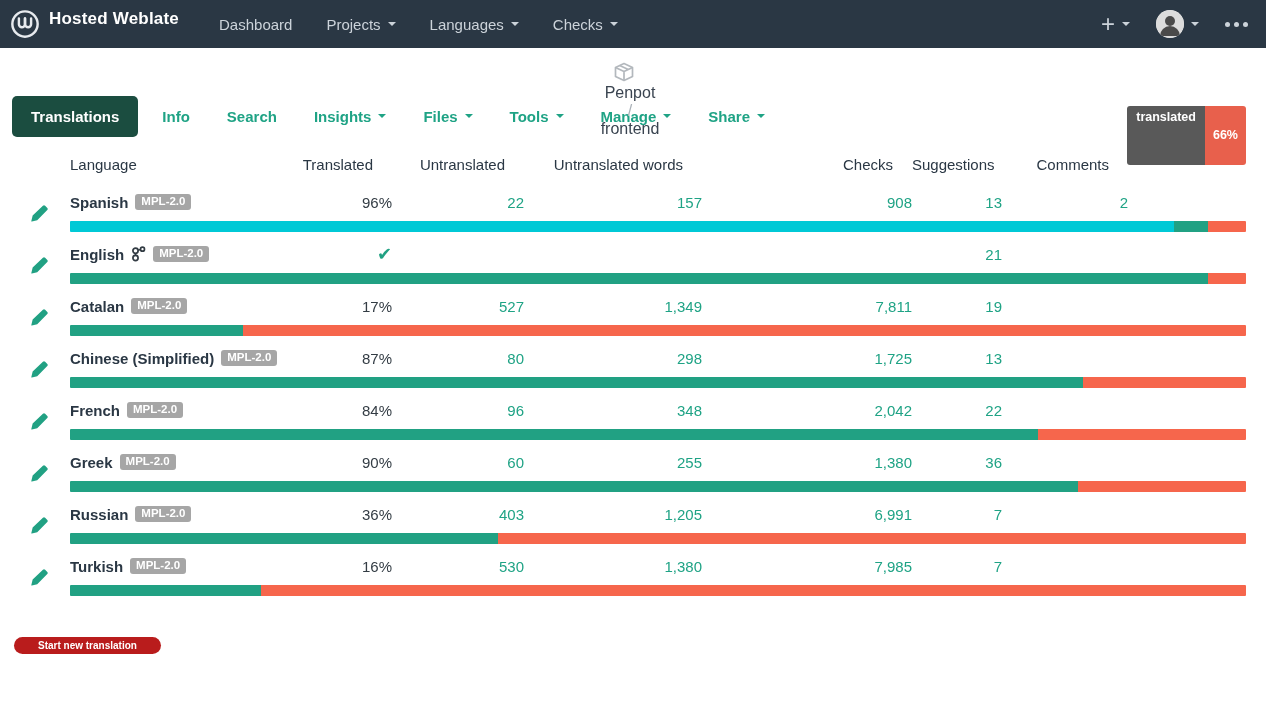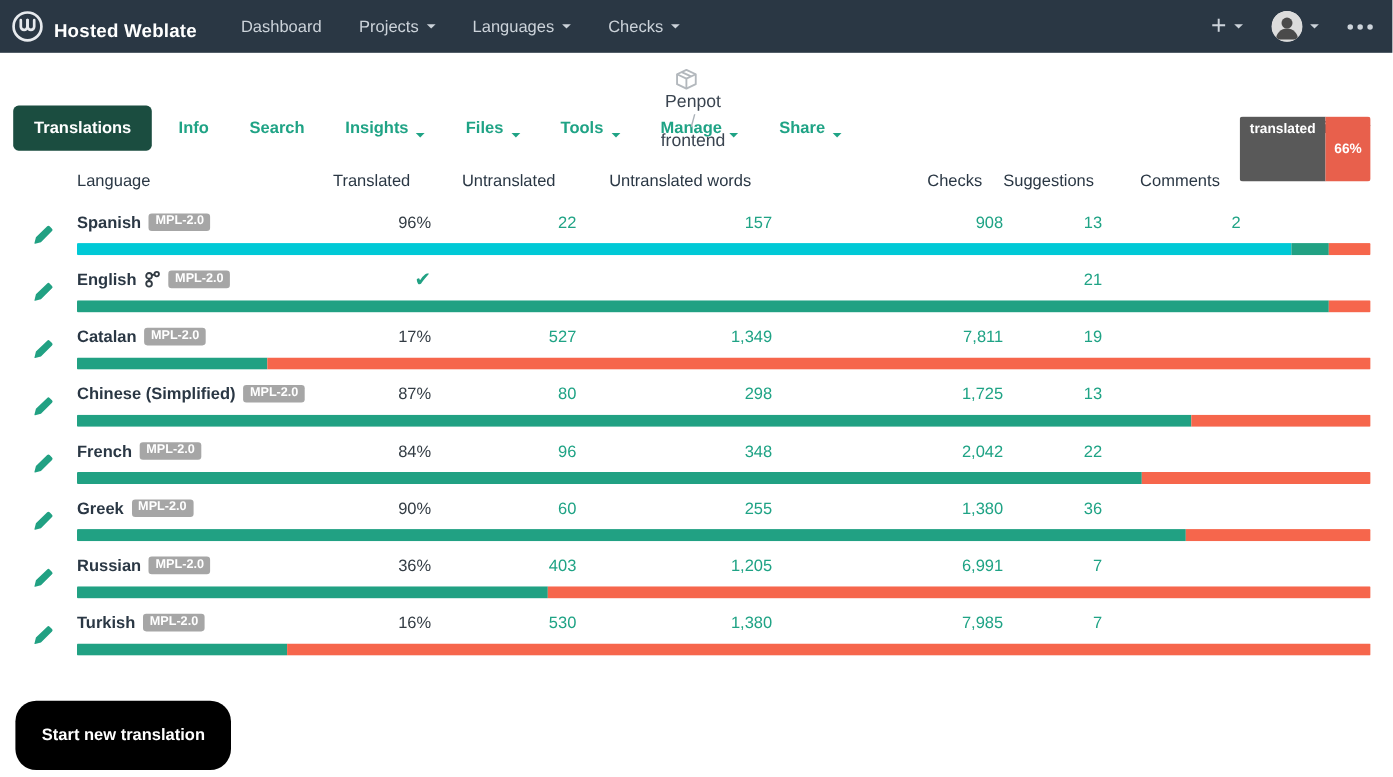--- a/index.html
+++ b/index.html
@@ -1,21 +1,21 @@
 <!DOCTYPE html>
 <html><head>
 <meta charset="utf-8">
 <style>
   * { margin:0; padding:0; box-sizing:border-box; }
   html,body { width:1266px; height:706px; background:#fff; overflow:hidden;
     font-family:"Liberation Sans","DejaVu Sans",sans-serif; color:#2a3744; }
 
   
   .navbar { height:48px; background:#2a3744; display:flex; align-items:center; padding:0 18px 0 10px; }
-  .brand { display:flex; align-items:flex-end; gap:9px; cursor:pointer; }
+  .brand { display:flex; align-items:flex-start; gap:9px; cursor:pointer; }
   .brand-name { color:#fff; font-size:17px; font-weight:700; letter-spacing:.2px; }
   .nav-items { display:flex; align-items:center; margin-left:40px; gap:34px; }
   .nav-item { color:#ccd3da; font-size:15px; cursor:pointer; display:flex; align-items:center; }
   .navbar-right { margin-left:auto; display:flex; align-items:center; gap:26px; }
   .plus-btn { color:#ccd3da; font-size:24px; font-weight:300; line-height:1; display:flex; align-items:center; cursor:pointer; }
   .avatar-btn { display:flex; align-items:center; cursor:pointer; }
   .avatar { width:28px; height:28px; border-radius:50%; background:#e9e9e9; overflow:hidden; display:block; }
   .ellipsis { display:flex; gap:4px; cursor:pointer; }
   .ellipsis i { width:5px; height:5px; border-radius:50%; background:#ccd3da; display:block; }
   .caret { display:inline-block; width:0; height:0; border-left:4px solid transparent;
@@ -26,21 +26,21 @@
   .crumb-icon { margin-right:12px; display:flex; }
   .crumb-link { font-size:16px; color:#3a4450; text-decoration:none; cursor:pointer; }
   .crumb-sep { color:#aab1b8; margin:0 9px; font-size:16px; }
   .trans-badge { position:absolute; right:20px; top:58px; display:flex; font-size:12.5px; font-weight:700; color:#fff;
     border-radius:3px; overflow:hidden; line-height:1; cursor:default; }
   .trans-badge .lbl { background:#595959; padding:5px 9px; }
   .trans-badge .val { background:#e8604c; padding:23px 8px; }
 
   
   .tabs-row { display:flex; align-items:center; padding:10px 20px 10px 12px; height:52px; }
-  .tab { font-size:15px; font-weight:700; color:#1fa385; margin-right:37px; cursor:pointer; display:flex; align-items:flex-end; }
+  .tab { font-size:15px; font-weight:700; color:#1fa385; margin-right:37px; cursor:pointer; display:flex; align-items:center; }
   .tab.active { background:#1b4d40; color:#fff; border-radius:5px; padding:12px 19px; margin-right:24px; }
   .watching { margin-left:auto; display:flex; align-items:center; gap:8px; font-size:15px; color:#333c44; cursor:pointer; }
 
   
   .table-wrap { width:1246px; margin-top:6px; }
   .grid { display:grid; grid-template-columns:230px 92px 132px 178px 210px 90px 126px 118px; align-items:center; }
   .hdr-row { display:flex; margin-bottom:6px;justify-content:center; }
   .hdr-pencil { width:70px; }
   .hdr { font-size:15px; color:#2a3744; padding:8px 0; }
   .hdr.num { text-align:right; padding-right:19px; }
@@ -55,22 +55,22 @@
     border-radius:3px; line-height:1; cursor:default; }
   .cell { font-size:15px; }
   .num { text-align:right; }
   .dark { color:#333c44; }
   .teal { color:#1fa385; cursor:pointer; }
   .check-cell { color:#21a183; font-size:18px; font-weight:700; }
   .bar { display:flex; height:11px; margin-top:4px; overflow:hidden; border-radius:1px; }
   .bar > div { height:100%; }
 
   
-  .start-btn { display:inline-block; margin:34px 0 0 14px; background:#000000; color:#fff; font-size:15px;
-    font-weight:700; border:none; border-radius:19px; padding:23px 24px; cursor:pointer;
+  .start-btn { display:inline-block; margin:34px 0 0 14px; background:#b91c1c; color:#fff; font-size:10px;
+    font-weight:700; border:none; border-radius:19px; padding:3px 24px; cursor:pointer;
     font-family:"Liberation Sans","DejaVu Sans",sans-serif; }
 </style>
 </head>
 <body>
 
 
 
 
 <div class="navbar">
   <div class="brand">

